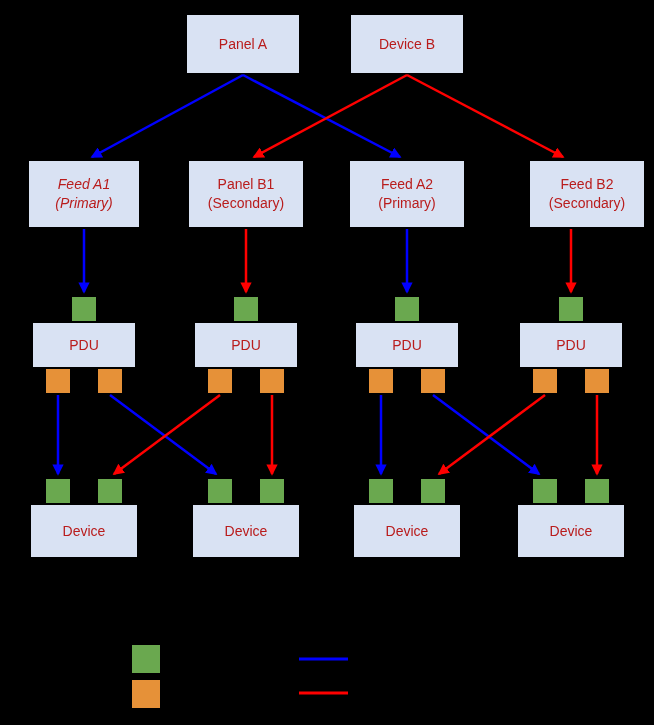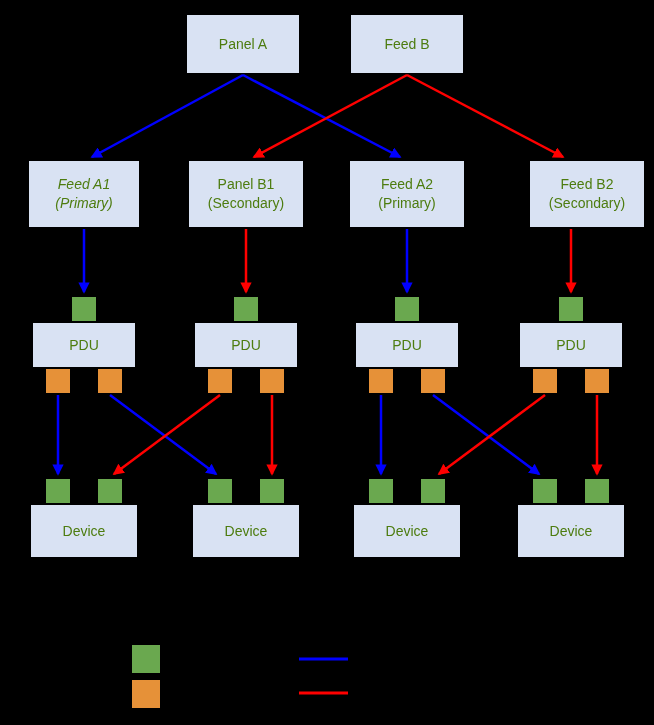--- a/index.html
+++ b/index.html
@@ -16,21 +16,21 @@
     overflow: hidden;
   }
   .box {
     position: absolute;
     background: #d9e2f3;
     border: 1px solid #000000;
     box-sizing: border-box;
     display: flex;
     flex-direction: column;
     justify-content: center;
-    color: #4d7c0f;
+    color: #b91c1c;
     font-size: 14px;
     line-height: 19px;
     text-align: center;
     z-index: 2;
   }
   .port {
     position: absolute;
     width: 26px;
     height: 26px;
     border: 1px solid #000000;
@@ -59,21 +59,21 @@
 </style>
 </head>
 <body>
 
 <div id="canvas">
 
   <div class="box" style="left:186px; top:14px; width:114px; height:60px;">
     <div>Panel A</div>
   </div>
   <div class="box" style="left:350px; top:14px; width:114px; height:60px;">
-    <div>Feed B</div>
+    <div>Device B</div>
   </div>
 
   <div class="box" style="left:28px; top:160px; width:112px; height:68px;font-style:italic;">
     <div>Feed A1</div>
     <div>(Primary)</div>
   </div>
   <div class="box" style="left:188px; top:160px; width:116px; height:68px;">
     <div>Panel B1</div>
     <div>(Secondary)</div>
   </div>

